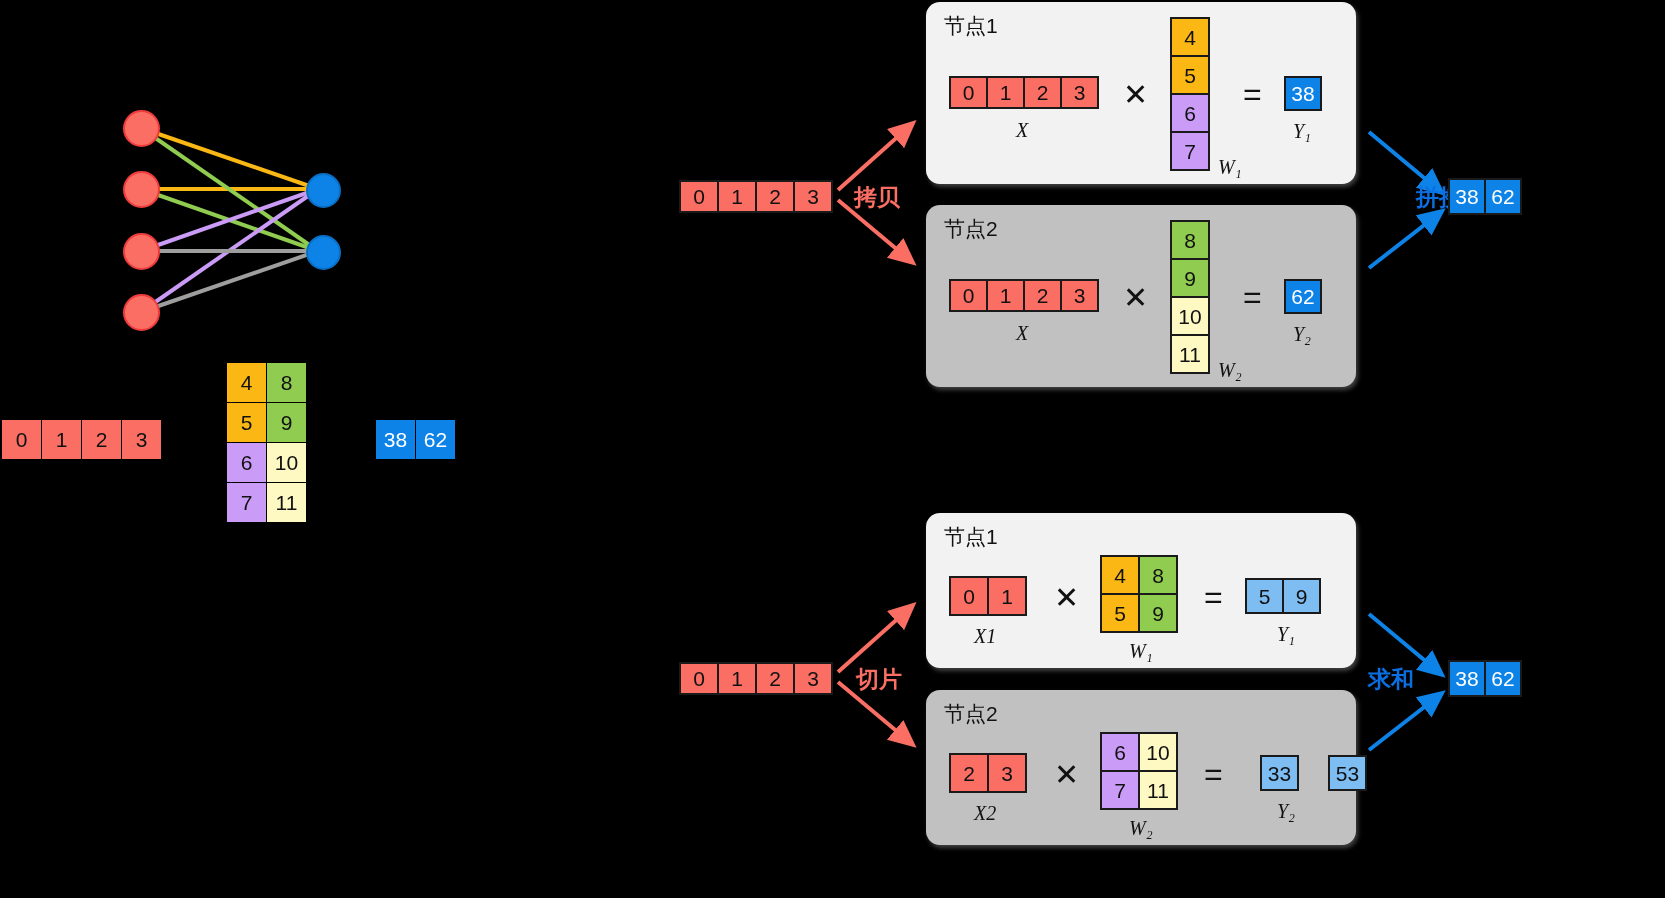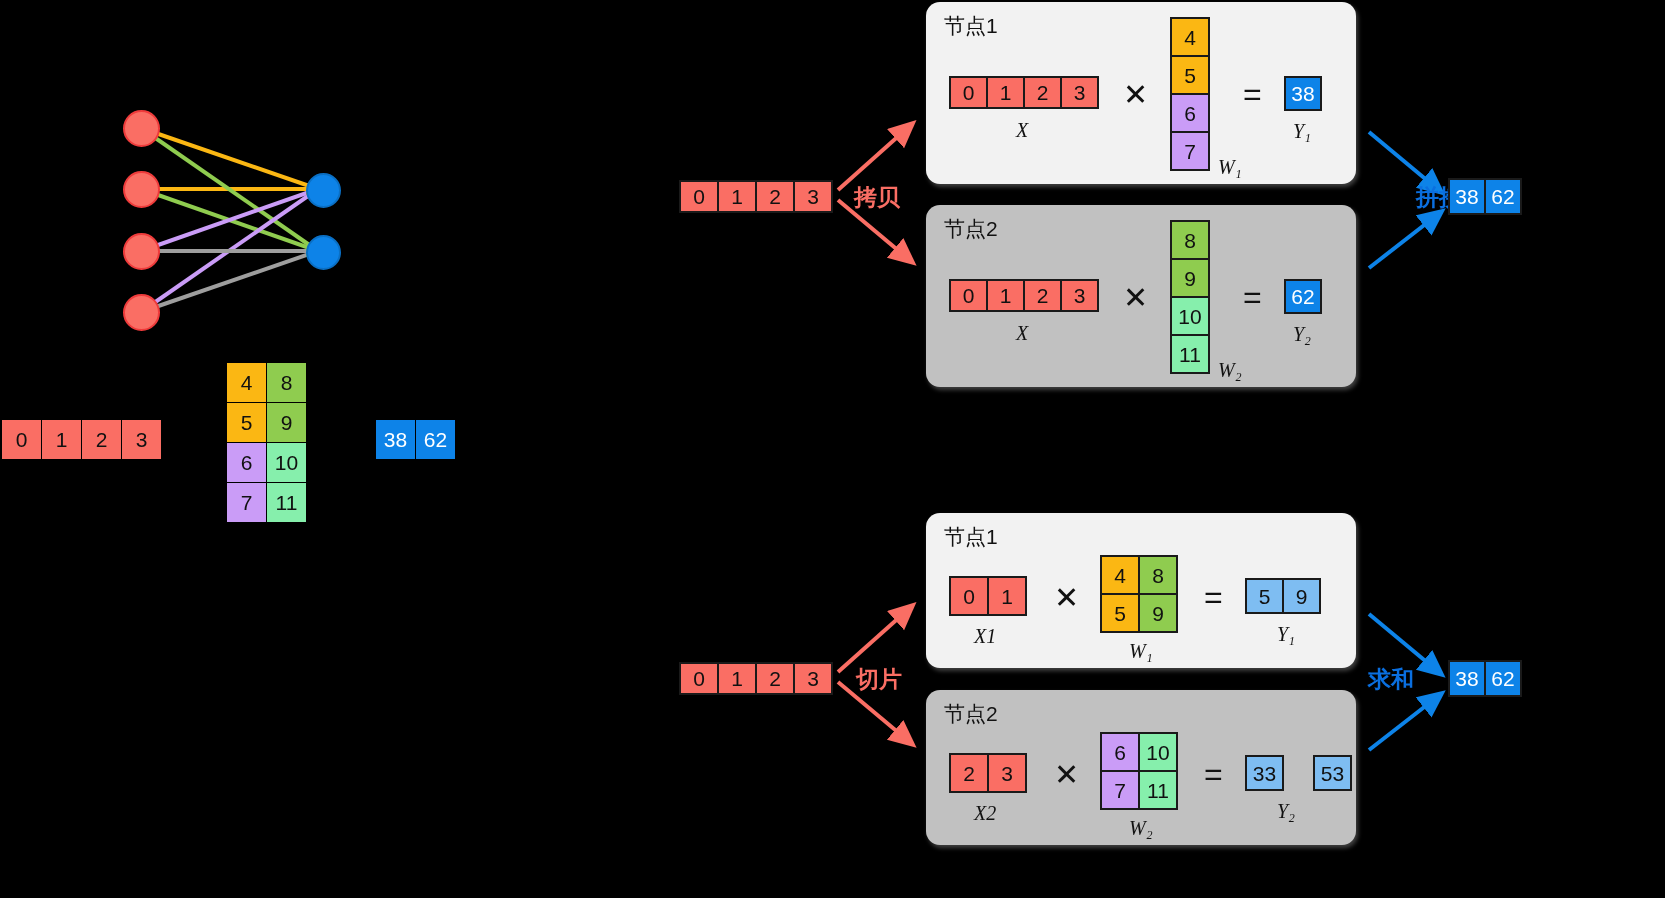--- a/index.html
+++ b/index.html
@@ -8,21 +8,21 @@
   .abs{position:absolute;}
 
   
   .cell{box-sizing:border-box;display:flex;align-items:center;justify-content:center;
         font-size:21px;color:#111;line-height:1;}
   .bordered{border:2px solid #1a1a1a;}
   .c-red{background:#fa6e64;}
   .c-orange{background:#fbb713;}
   .c-green{background:#8fcc4f;}
   .c-purple{background:#ca9cf7;}
-  .c-gray{background:#86efac;}
+  .c-gray{background:#fef9c3;}
   .c-blue{background:#0d83e8;color:#fff;text-align:right;}
   .c-lblue{background:#7ebdf2;color:#111;}
 
   
   .strip{display:flex;}
   .strip.col{flex-direction:column;}
   .strip > .cell + .cell{margin-left:-2px;}
   .strip.col > .cell + .cell{margin-left:0;margin-top:-2px;}
 
   
@@ -256,21 +256,21 @@
     </div>
     <div class="strip" style="margin-top:-2px;">
       <div class="cell bordered c-purple" style="width:40px;height:40px;">7</div>
       <div class="cell bordered c-gray" style="width:40px;height:40px;">11</div>
     </div>
   </div>
   <div class="abs mathlbl" style="left:203px;top:128px;">W₂</div>
 
   <div class="abs op eq" style="left:278px;top:68px;">=</div>
 
-  <div class="abs strip" style="left:319px;top:65px;text-align:center;">
+  <div class="abs strip" style="left:334px;top:65px;text-align:center;">
     <div class="cell bordered c-lblue" style="width:39px;height:36px;">33</div>
     <div class="cell bordered c-lblue" style="width:39px;height:36px;margin-left:29px;">53</div>
   </div>
   <div class="abs mathlbl" style="left:351px;top:111px;">Y₂</div>
 </div>
 
 <svg class="abs" style="left:1363px;top:602px;" width="100" height="160">
   <line x1="6" y1="12" x2="78" y2="72" stroke="#0d83e8" stroke-width="4" marker-end="url(#ahBlue)"></line>
   <line x1="6" y1="148" x2="78" y2="92" stroke="#0d83e8" stroke-width="4" marker-end="url(#ahBlue)"></line>
 </svg>

